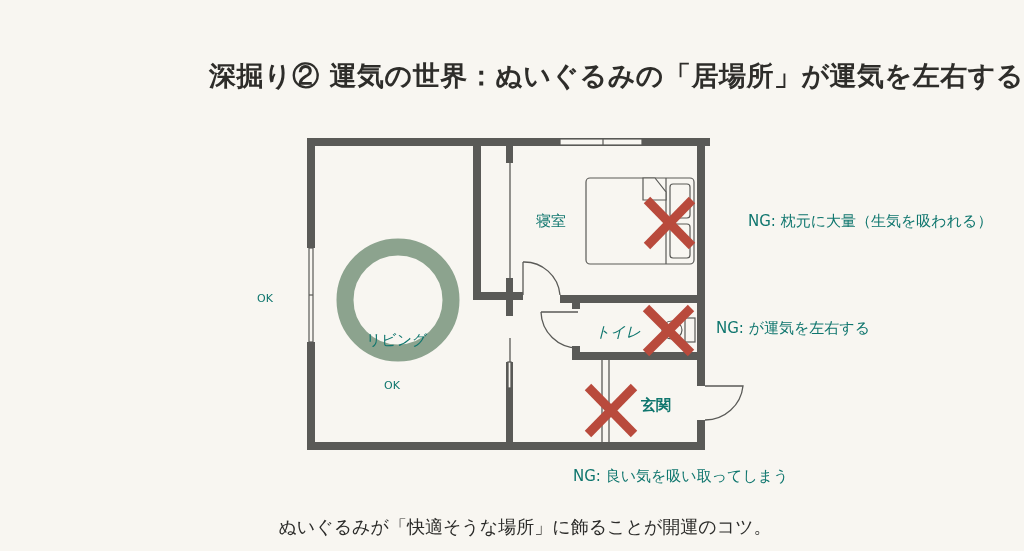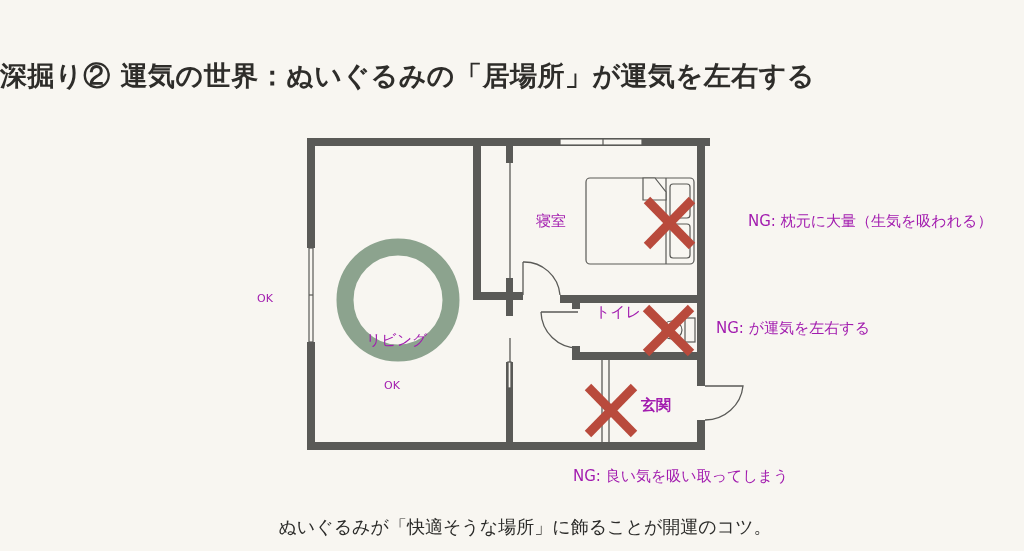--- a/index.html
+++ b/index.html
@@ -5,27 +5,27 @@
   html, body { margin:0; padding:0; }
   body {
     width:1024px; height:551px; overflow:hidden;
     background:#f8f6f1;
     position:relative;
     font-family:"DejaVu Sans","Liberation Sans",sans-serif;
     color:#2c2c2a;
   }
   .title {
     position:absolute; left:0; top:58px; width:1024px;
-    text-align:left;
+    text-align:right;
     font-family:"DejaVu Serif","Liberation Serif",serif;
     font-weight:bold; font-size:27px; letter-spacing:0.5px;
     color:#2e2d2a;
   }
   svg.plan { position:absolute; left:0; top:0; }
-  .lbl { position:absolute; font-size:15px; color:#a21caf; white-space:nowrap; }
+  .lbl { position:absolute; font-size:15px; color:#0f766e; white-space:nowrap; }
   .ok { font-size:11px; }
   .footer {
     position:absolute; left:13px; top:515px; width:1024px; text-align:center;
     font-size:18px; color:#2c2c2a;
   }
 </style>
 </head>
 <body>
 
 <div class="title">深掘り② 運気の世界：ぬいぐるみの「居場所」が運気を左右する</div>
@@ -104,21 +104,21 @@
       </g>
     <g>
         <line x1="588" y1="387" x2="634" y2="434"></line>
         <line x1="634" y1="387" x2="588" y2="434"></line>
       </g>
   </g>
 </svg>
 
 <span class="lbl" style="left:366px;top:291px;margin-top:40px;">リビング</span>
 <span class="lbl" style="left:536px;top:212px;">寝室</span>
-<span class="lbl" style="left:595px;top:303px;">トイレ</span>
+<span class="lbl" style="left:595px;top:323px;font-style:italic;">トイレ</span>
 <span class="lbl" style="left:641px;top:396px;font-weight:bold;">玄関</span>
 
 <span class="lbl ok" style="left:257px;top:292px;">OK</span>
 <span class="lbl ok" style="left:384px;top:379px;">OK</span>
 
 <span class="lbl" style="left:716px;top:212px;margin-left:32px;">NG: 枕元に大量（生気を吸われる）</span>
 <span class="lbl" style="left:716px;top:319px;">NG: が運気を左右する</span>
 <span class="lbl" style="left:573px;top:467px;">NG: 良い気を吸い取ってしまう</span>
 
 <div class="footer">ぬいぐるみが「快適そうな場所」に飾ることが開運のコツ。</div>

